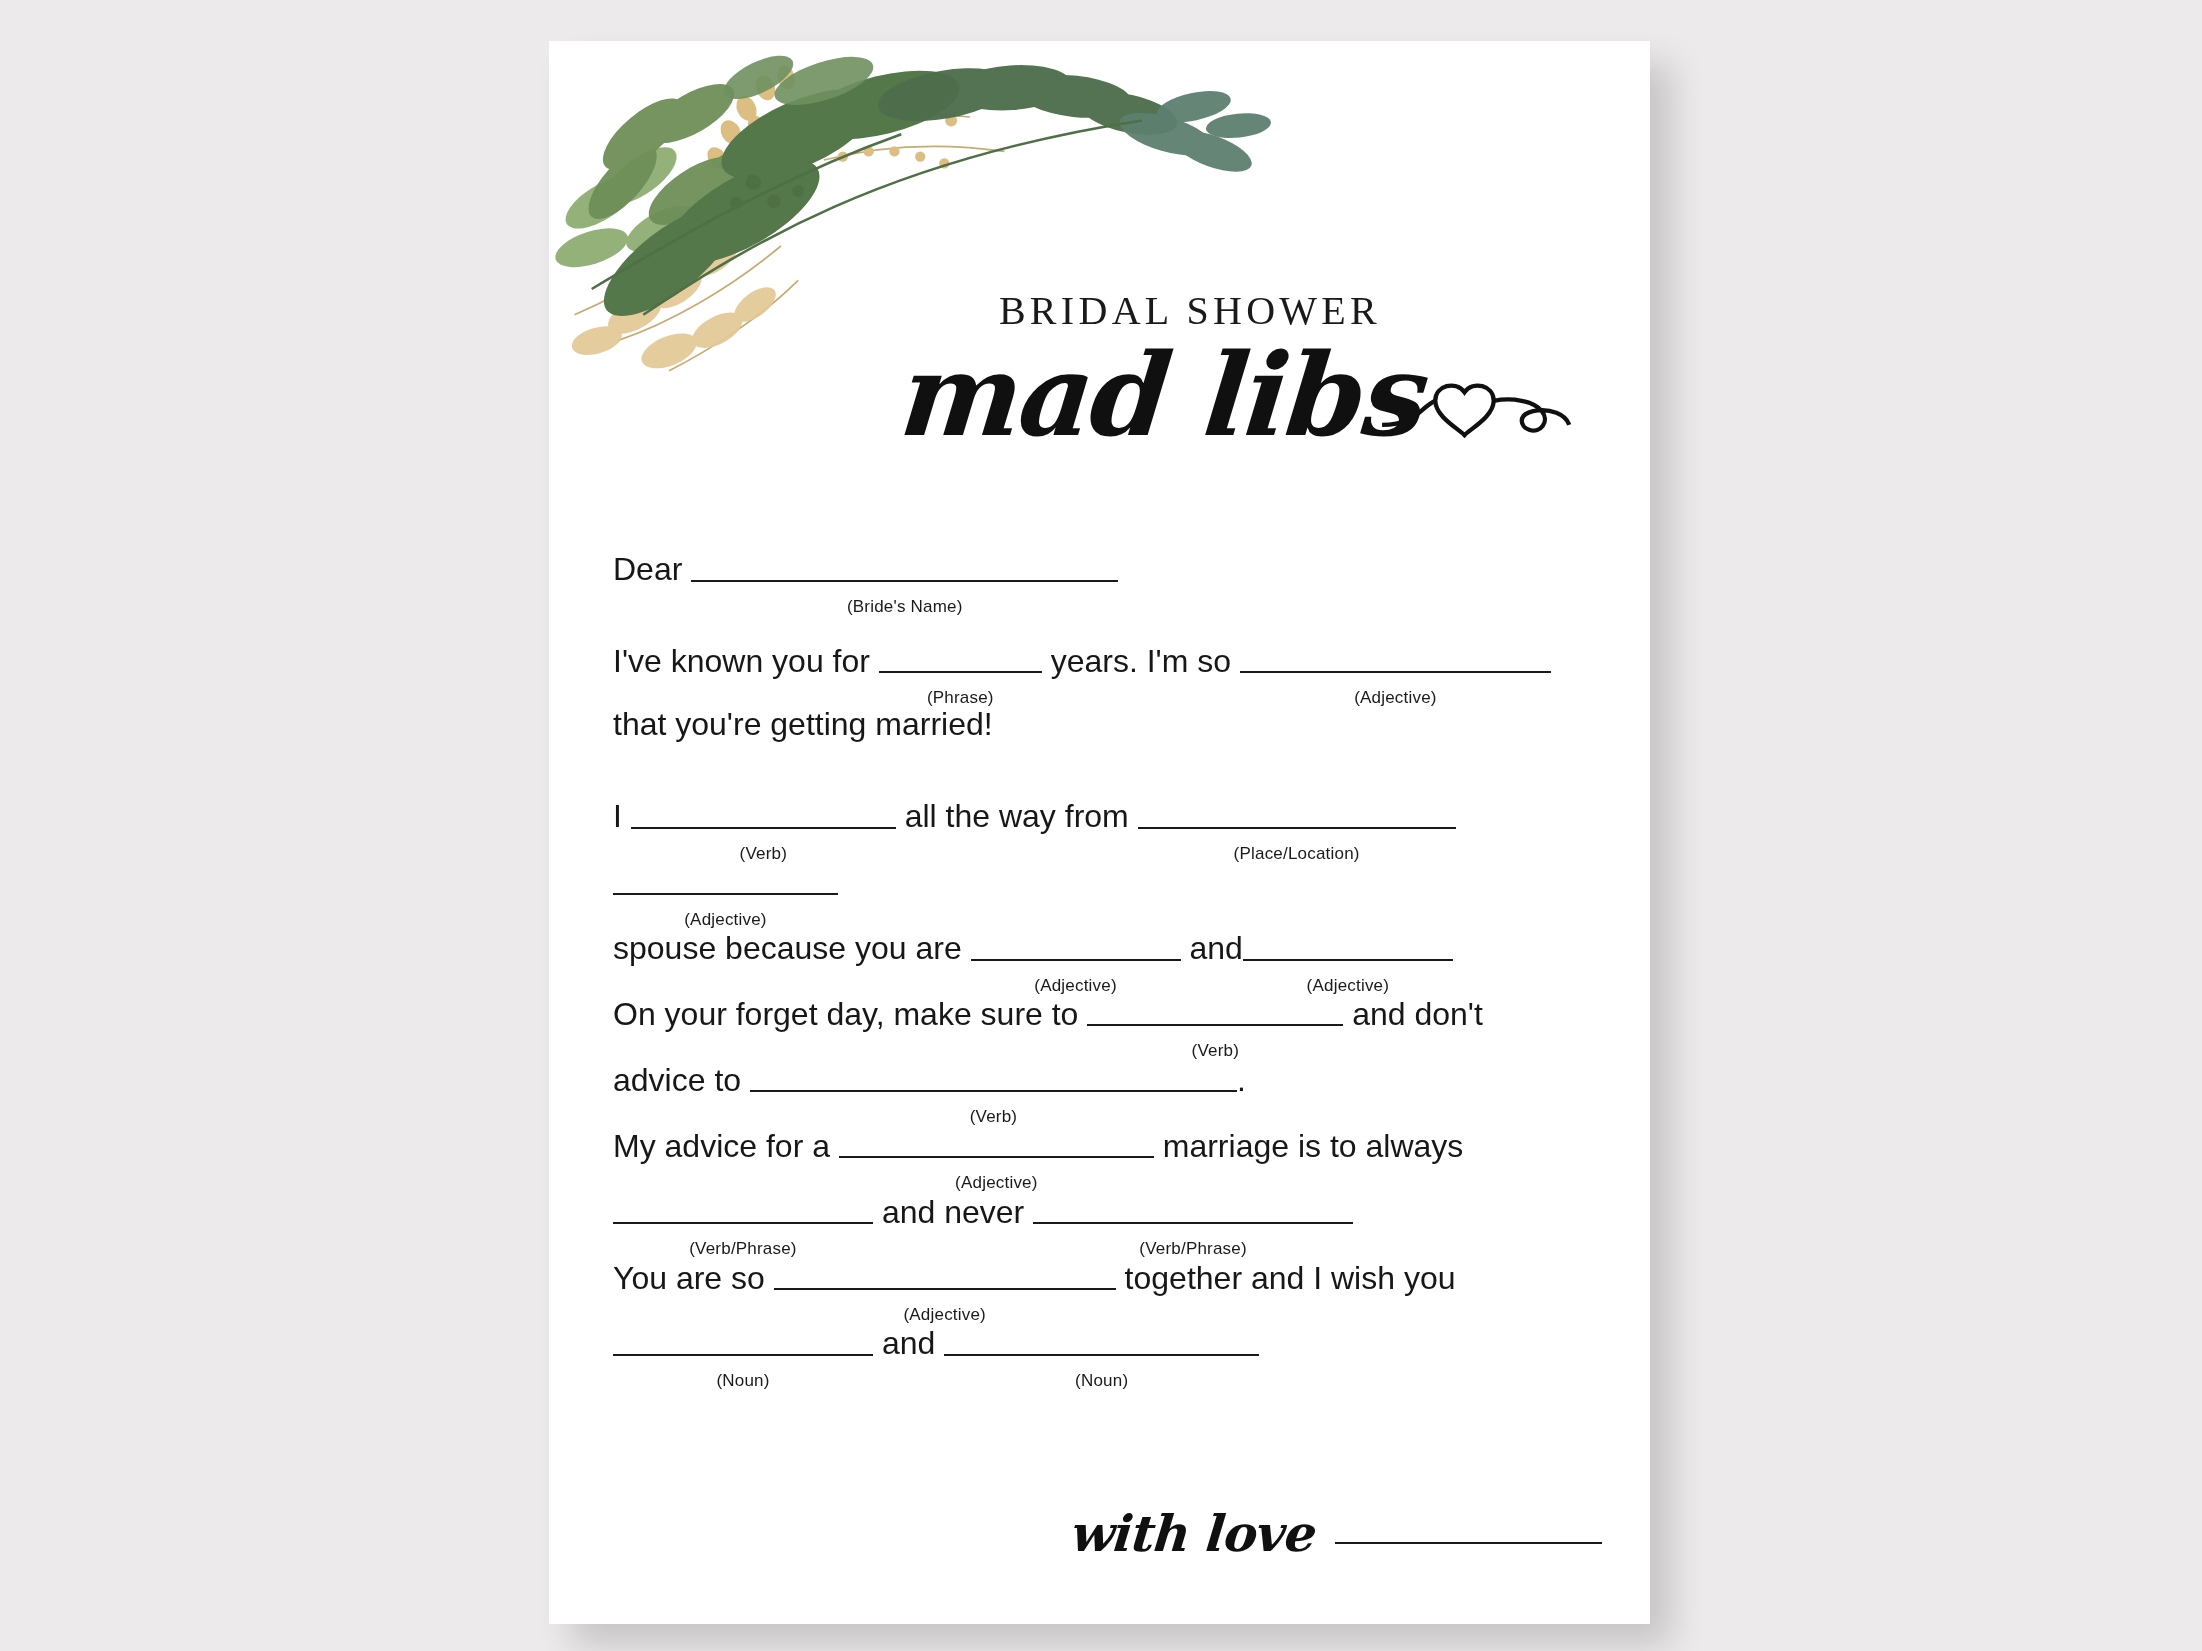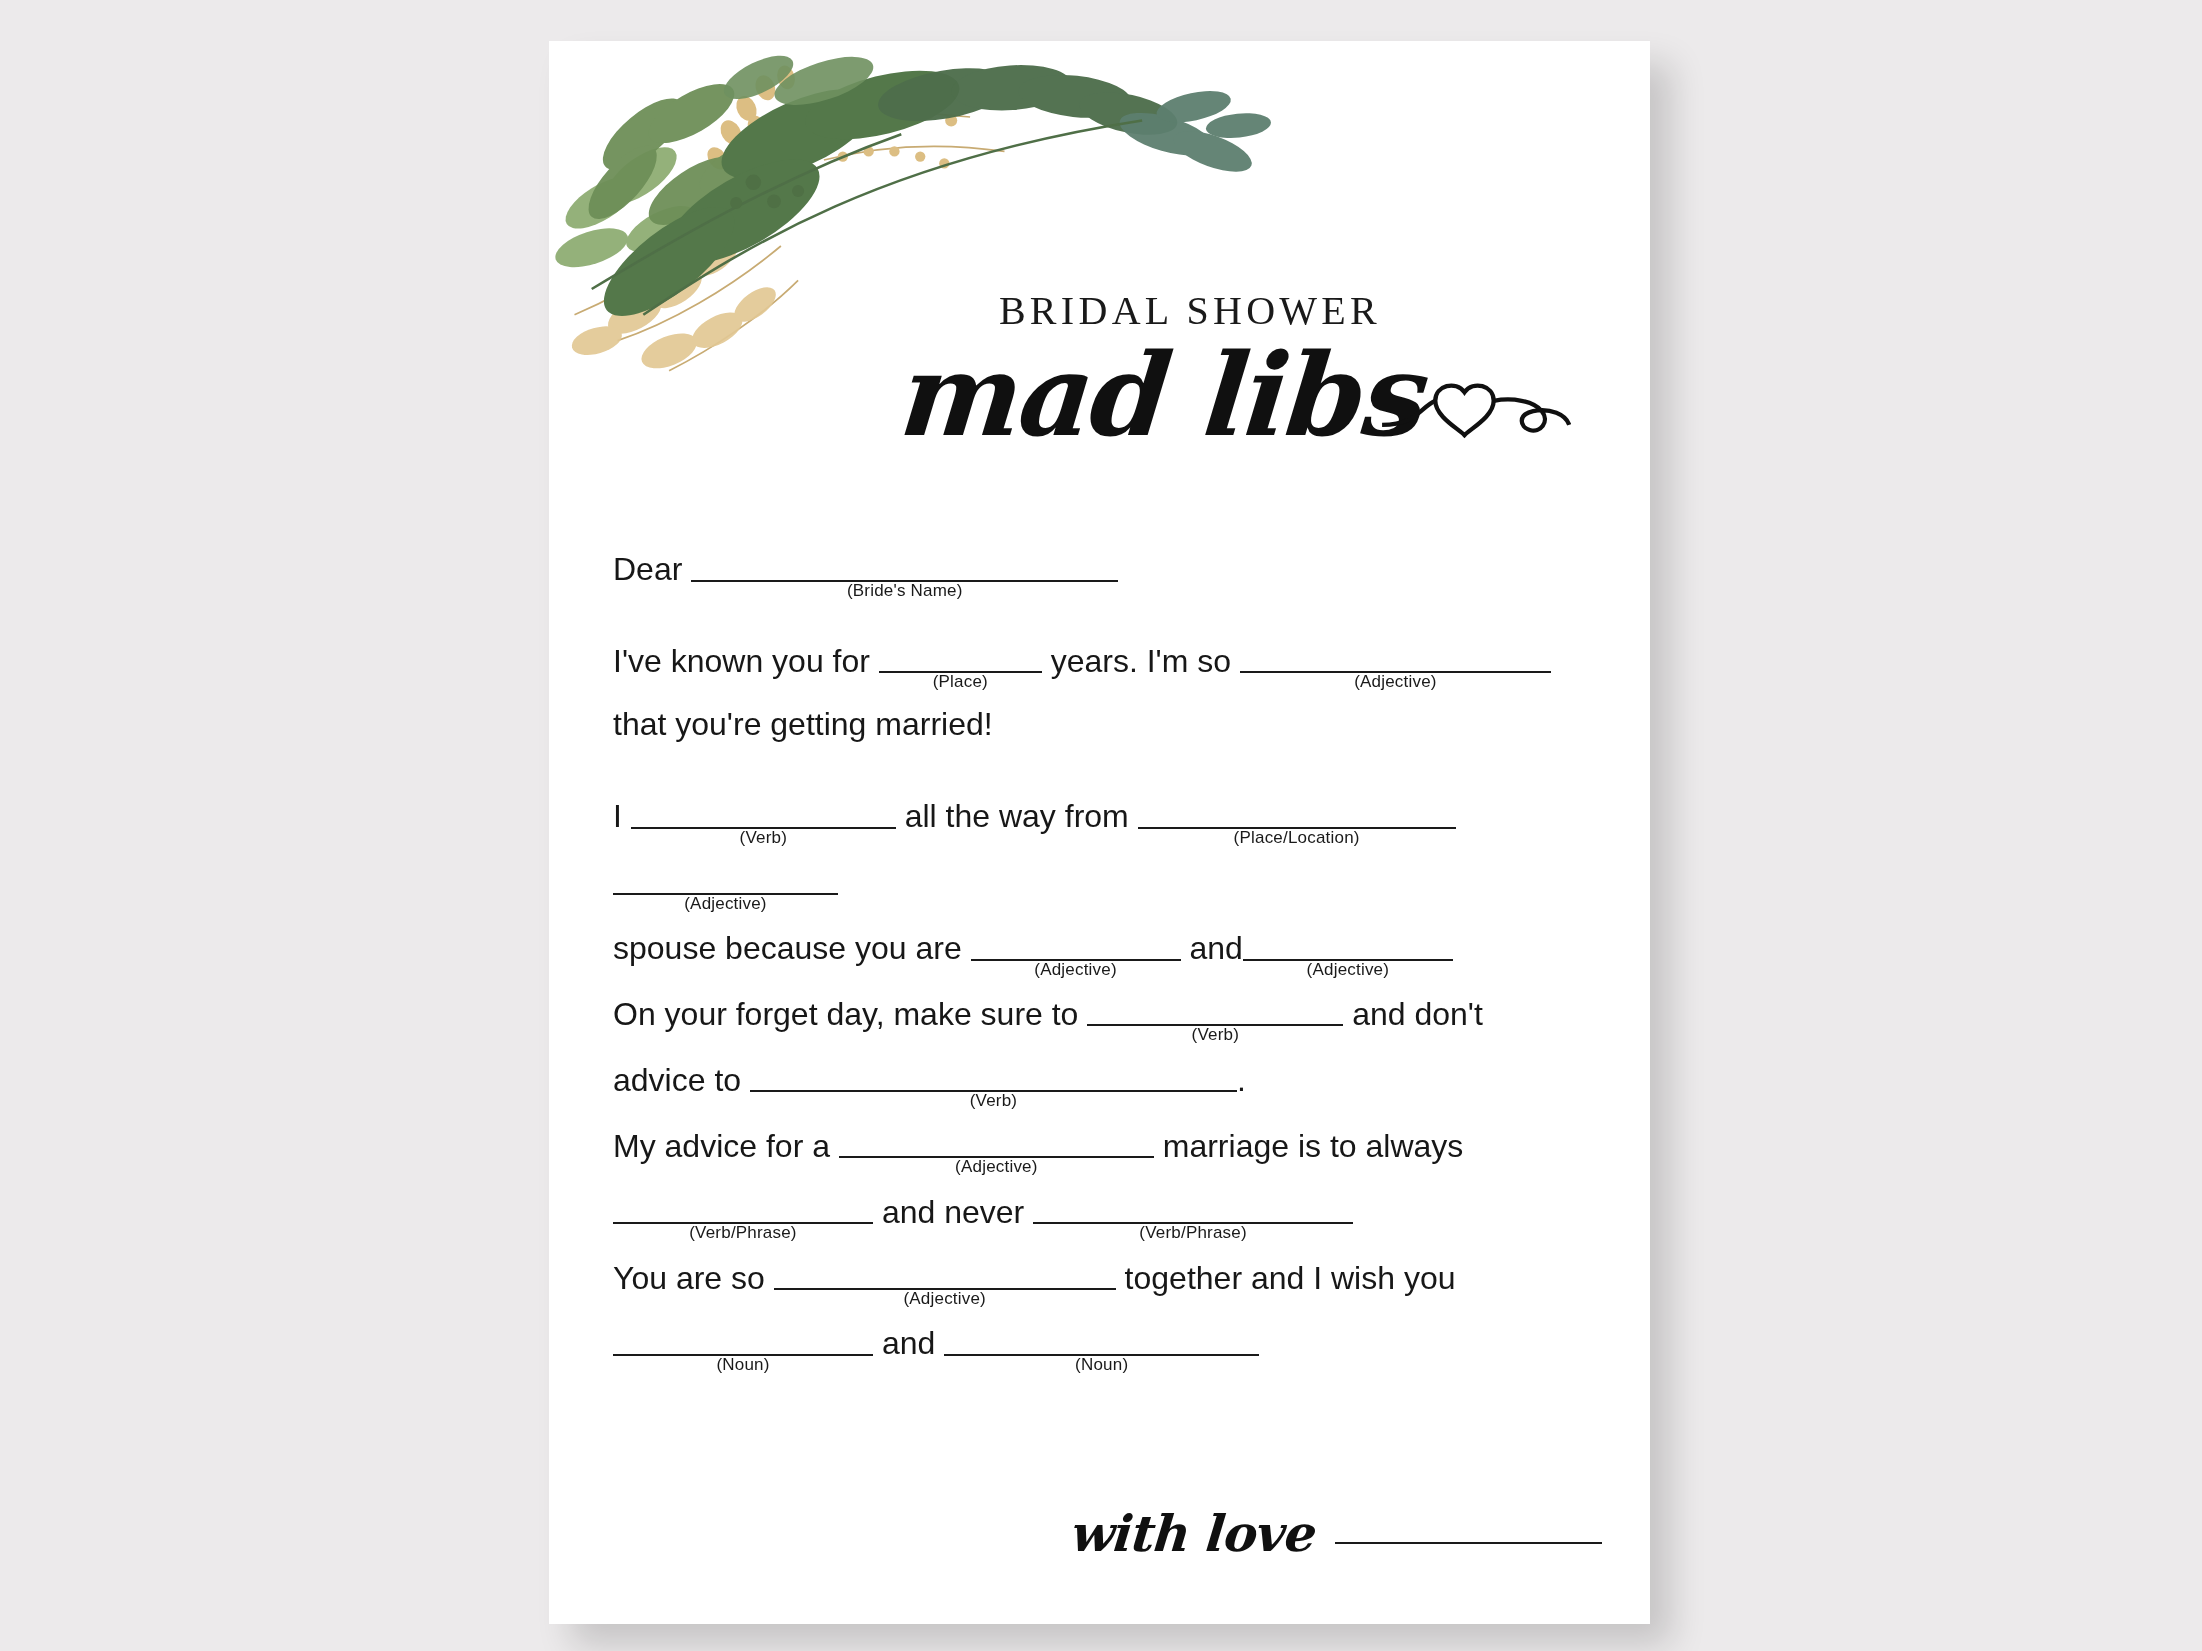--- a/index.html
+++ b/index.html
@@ -108,21 +108,21 @@
   }
   
   .hint {
     position: absolute;
     left: 0;
     top: 100%;
     width: 100%;
     text-align: center;
     font-size: 17px;
     line-height: 1;
-    margin-top: 2px;
+    margin-top: 18px;
     color: #1a1a1a;
     letter-spacing: 0.2px;
   }
   .hint-row {
     position: relative;
     height: 22.4px;
   }
 
   
   .signature {
@@ -261,21 +261,21 @@
         <span>Dear</span>
         <span class="blank" style="width:427px">
           <span class="hint">(Bride's Name)</span>
         </span>
       </div>
       <div class="gap"></div>
 
       <div class="line">
         <span>I've known you for</span>
         <span class="blank" style="width:163px">
-          <span class="hint">(Place)</span>
+          <span class="hint">(Phrase)</span>
         </span>
         <span>years. I'm so</span>
         <span class="blank" style="width:311px">
           <span class="hint">(Adjective)</span>
         </span>
       </div>
       <div class="hint-row"></div>
       <div class="line">that you're getting married!</div>
       <div class="gap"></div>
 

